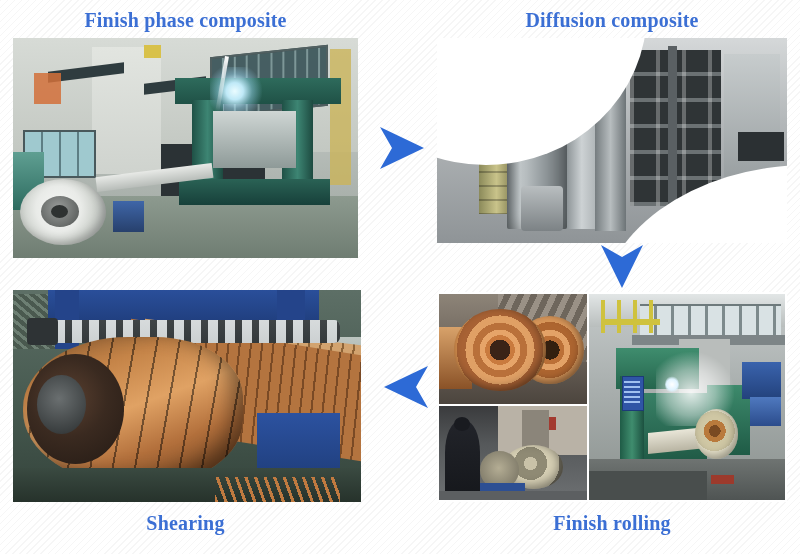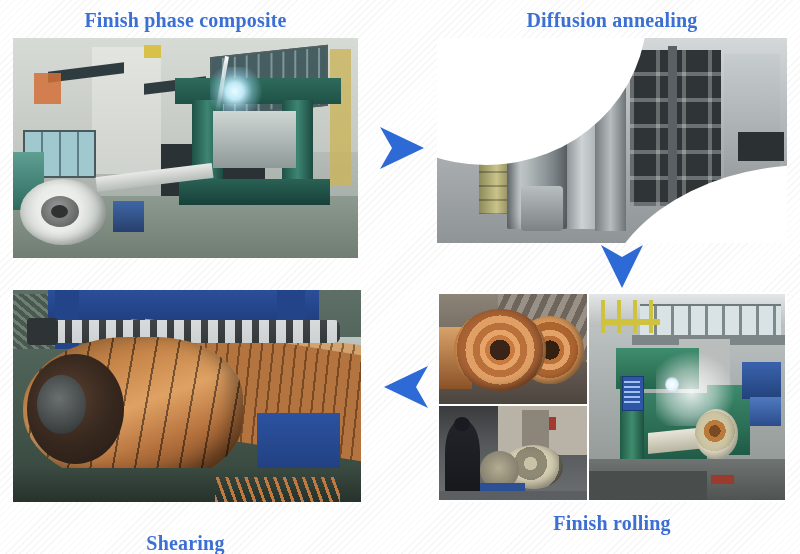--- a/index.html
+++ b/index.html
@@ -361,23 +361,23 @@
     <div class="layer q3-sheet"></div>
     <div class="layer q3-coil"></div>
     <div class="layer q3-floor"></div>
     <div class="layer q3-floordark"></div>
     <div class="layer q3-red"></div>
   </div>
 </div>
 
 <div class="label" style="left:13px;top:9px;width:345px;">Finish phase composite</div>
 
-<div class="label" style="left:437px;top:9px;width:350px;">Diffusion annealing</div>
-
-<div class="label" style="left:13px;top:532px;width:345px;">Shearing</div>
+<div class="label" style="left:437px;top:9px;width:350px;">Diffusion composite</div>
+
+<div class="label" style="left:13px;top:512px;width:345px;">Shearing</div>
 
 <div class="label" style="left:437px;top:512px;width:350px;text-align:center;">Finish rolling</div>
 
 <div class="arrow" style="left:378px;top:123px;">
   <svg width="48" height="50" viewBox="0 0 48 50" aria-hidden="true">
     <polygon points="2,4 46,25 2,46 14,25" fill="#2d6ad6"></polygon>
   </svg>
 </div>
 
 <div class="arrow" style="left:598px;top:243px;">

